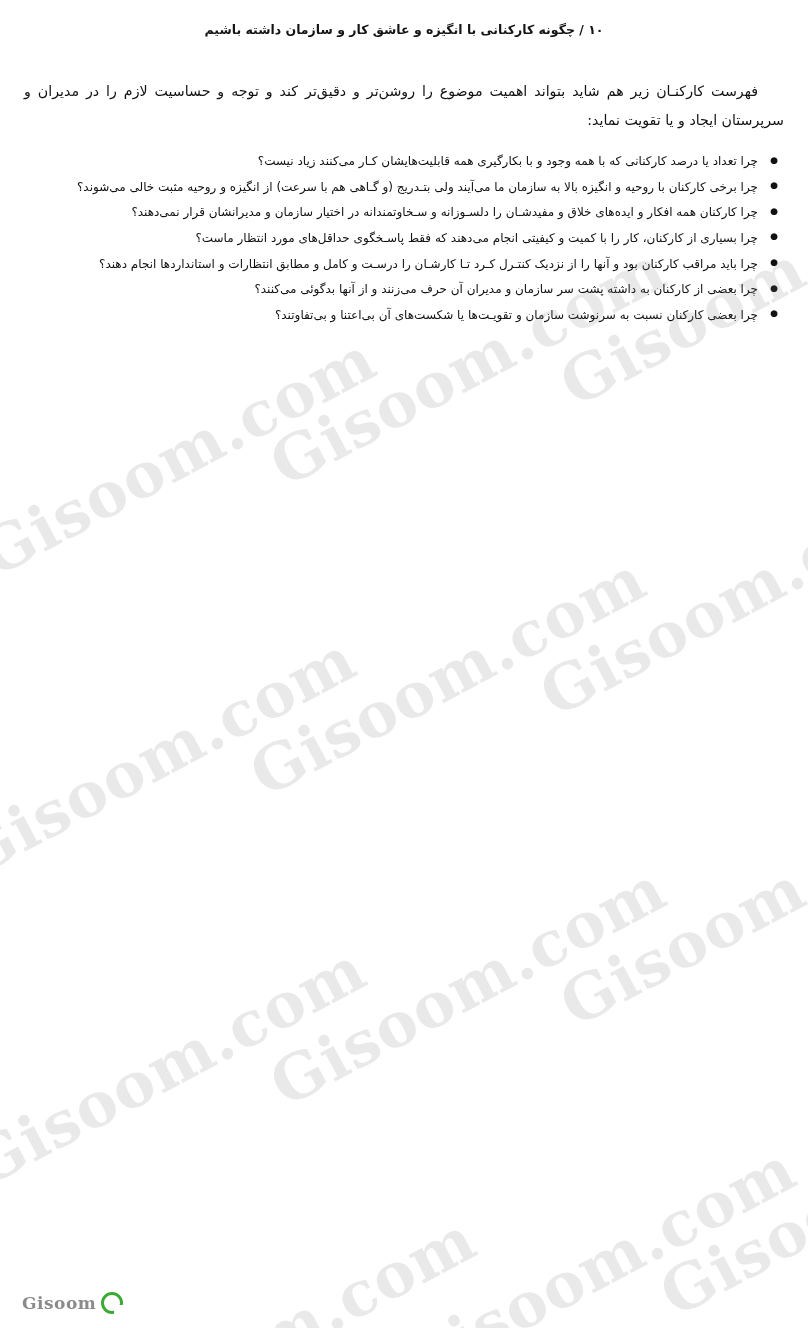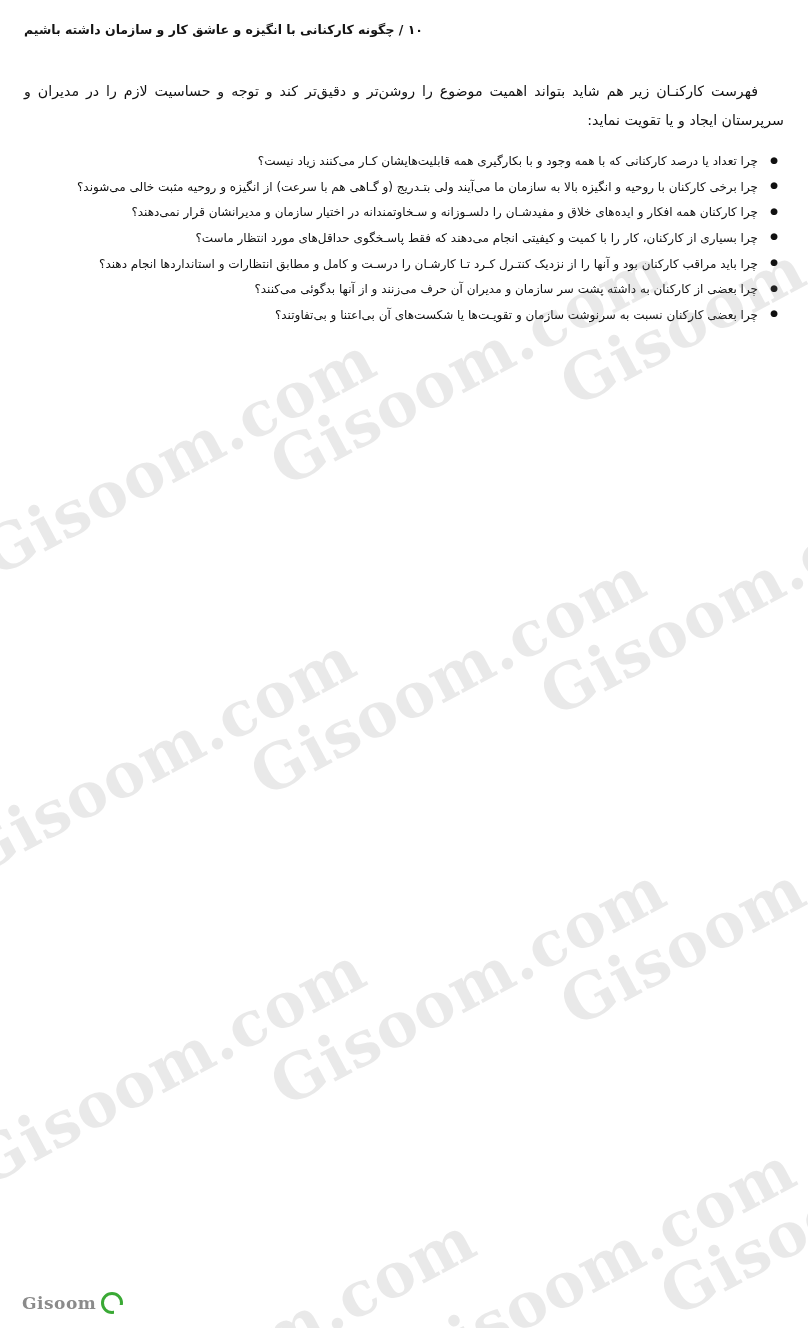--- a/index.html
+++ b/index.html
@@ -37,21 +37,21 @@
   
   .page {
     position: relative;
     z-index: 2;
     padding: 18px 24px 10px 24px;
     box-sizing: border-box;
     height: 100%;
   }
 
   .running-head {
-    text-align: left;
+    text-align: center;
     font-size: 12.5px;
     font-weight: bold;
     color: #141414;
     margin: 4px 0 0 0;
     letter-spacing: 0;
   }
 
   .body-block {
     margin-top: 40px;
     font-size: 14.2px;

